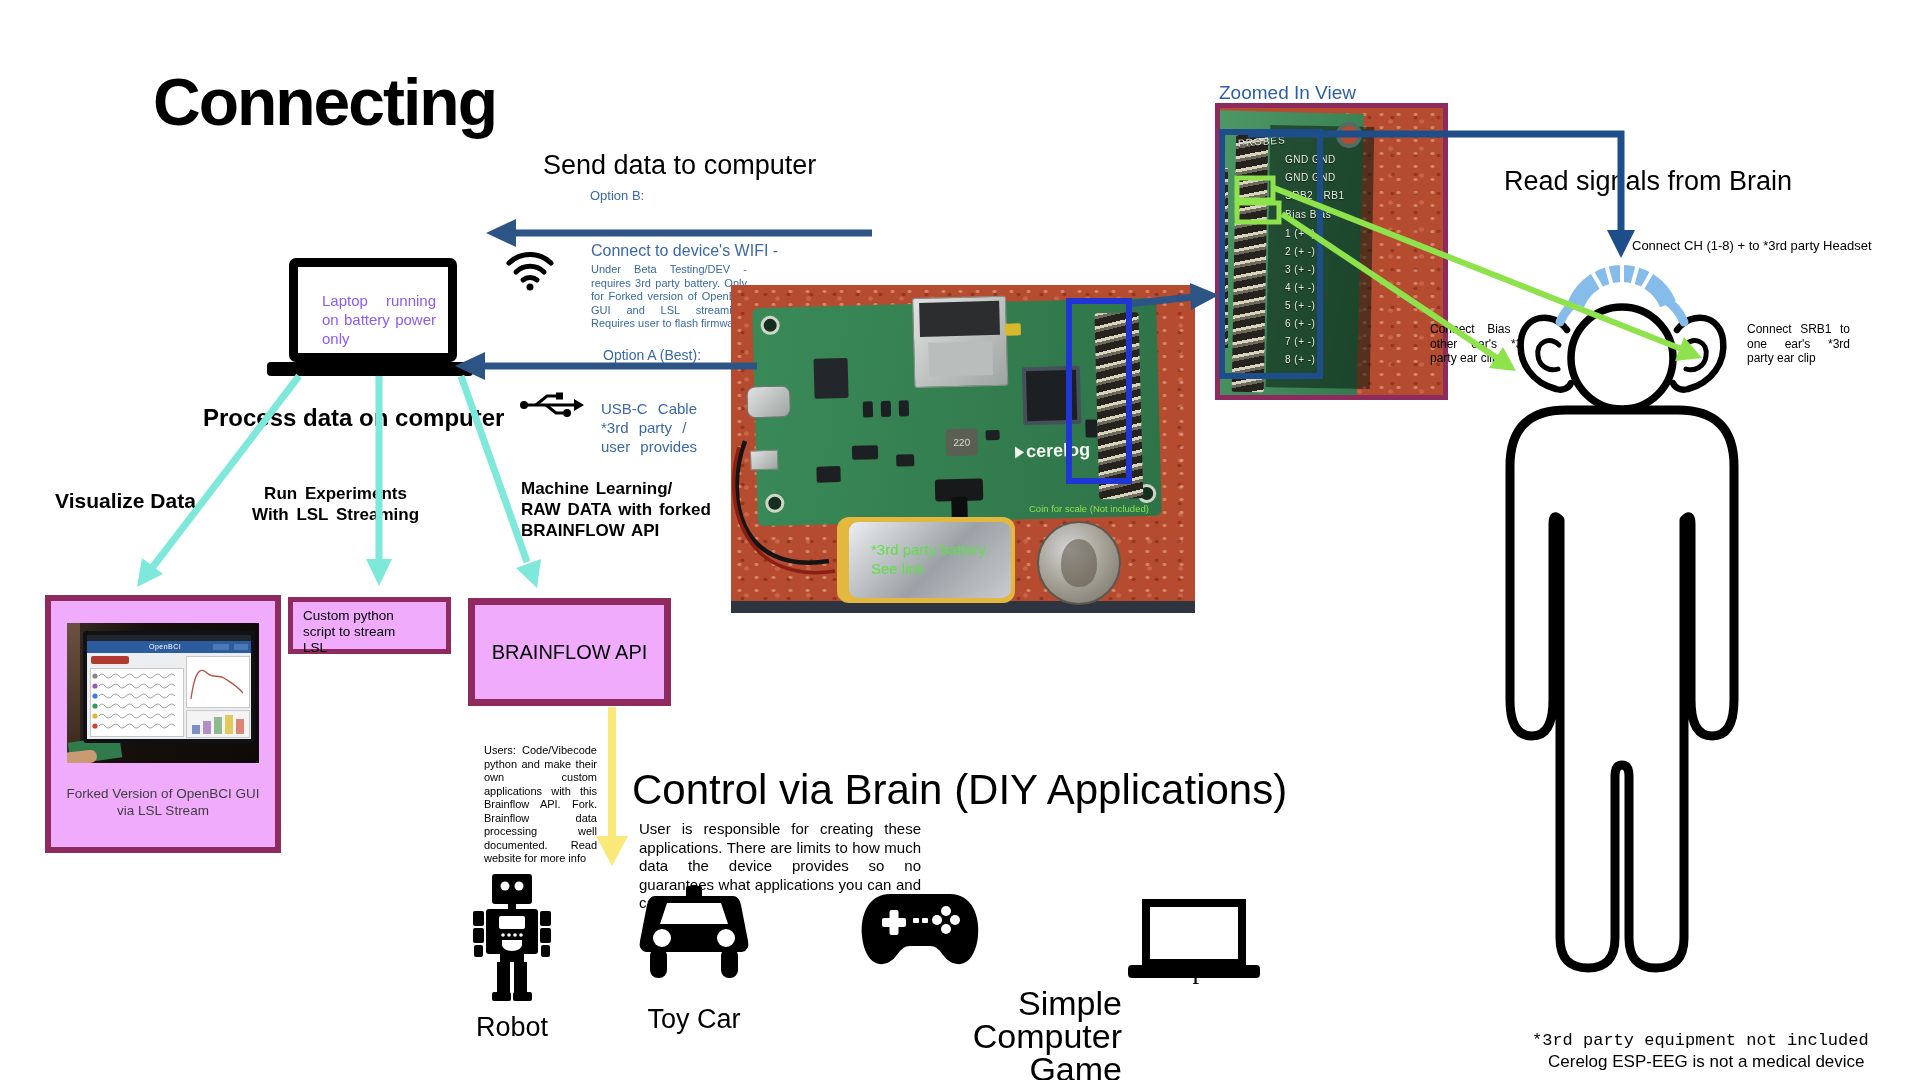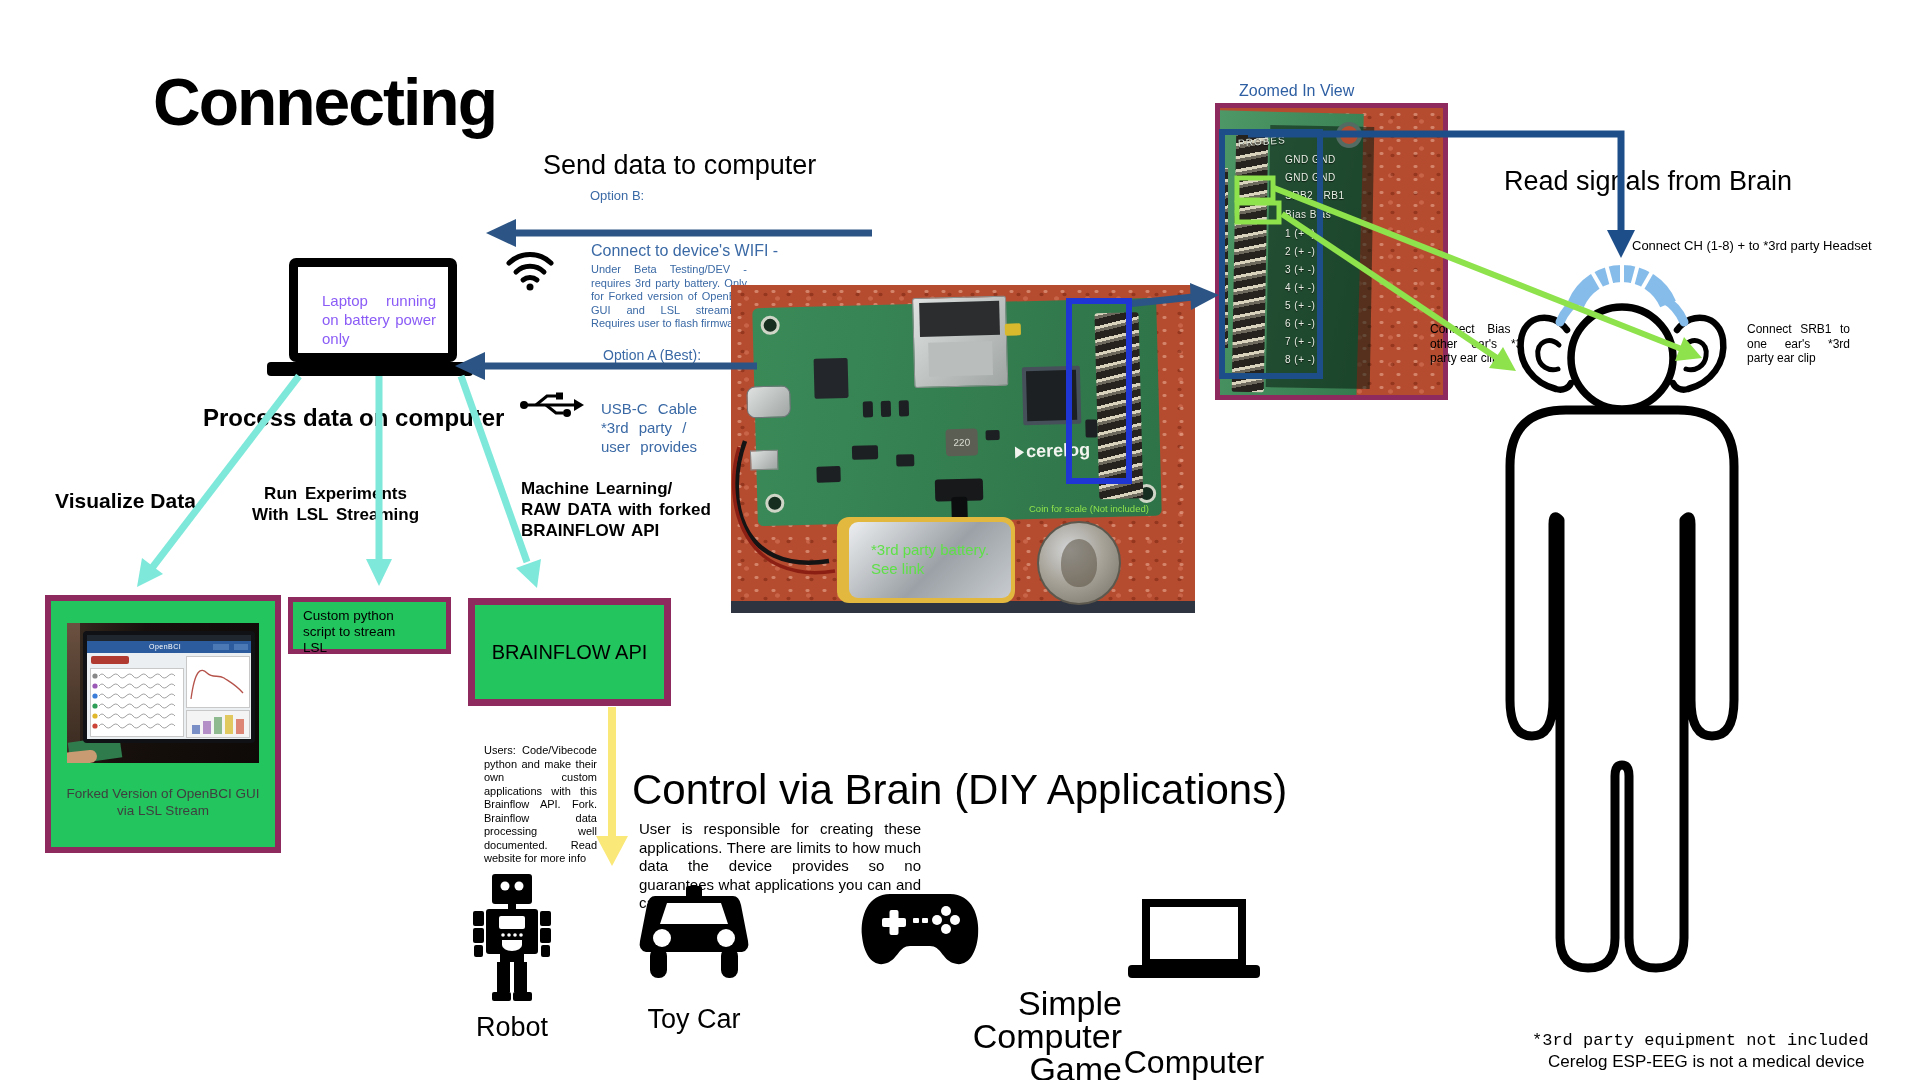--- a/index.html
+++ b/index.html
@@ -4,21 +4,21 @@
 <style>
   html,body{margin:0;padding:0;background:#ffffff;}
   #stage{position:relative;width:1920px;height:1080px;background:#fff;overflow:hidden;
          font-family:"Liberation Sans",sans-serif;color:#000;}
   .abs{position:absolute;}
   .bluetxt{color:#3a69a5;}
   .jus{text-align:justify;text-justify:inter-word;}
   .pre{white-space:pre-line;}
   .ctr{text-align:center;}
   #overlay{position:absolute;left:0;top:0;z-index:60;pointer-events:none;}
-  .maroonbox{position:absolute;border:6px solid #8e2a5e;background:#22c55e;box-sizing:border-box;}
+  .maroonbox{position:absolute;border:6px solid #8e2a5e;background:#f0abfc;box-sizing:border-box;}
   .foam{background:#b54c30;
         background-image:radial-gradient(rgba(255,214,192,.4) 1.5px,transparent 2.6px),
                          radial-gradient(rgba(110,28,10,.45) 1.5px,transparent 2.6px),
                          radial-gradient(rgba(255,170,140,.25) 2px,transparent 3px);
         background-size:17px 13px,23px 19px,31px 27px;}
   .comp{position:absolute;background:#1d2023;border-radius:2px;}
   .silver{background:linear-gradient(135deg,#dfe2e1,#9fa5a3);}
   .pin-metal{background:repeating-linear-gradient(168deg,#d9d3bd 0 3px,#6e695d 3px 6px,#26231f 6px 13px);}
   .pinlabel{position:absolute;left:65px;font-size:10px;color:#e9efe5;letter-spacing:.5px;
             text-shadow:0 1px 1px rgba(0,0,0,.7);white-space:nowrap;}
@@ -186,21 +186,21 @@
     <rect x="55" y="32" width="6" height="5" rx="1" fill="#fff"></rect>
     <rect x="64" y="32" width="6" height="5" rx="1" fill="#fff"></rect>
   </svg>
   <div class="abs pre" style="left:872px;top:987px;width:250px;font-size:34px;line-height:33px;text-align:right;">Simple
 Computer Game</div>
 
   <svg class="abs" style="left:1127px;top:899px;" width="134" height="82" viewBox="0 0 134 82">
     <rect x="19" y="4" width="96" height="60" fill="#fff" stroke="#000" stroke-width="8"></rect>
     <rect x="1" y="66" width="132" height="13" rx="4" fill="#000"></rect>
   </svg>
-  <div class="abs ctr" style="left:1119px;top:1044px;width:150px;font-size:32px;">Computer</div>
+  <div class="abs ctr" style="left:1119px;top:954px;width:150px;font-size:27px;font-family:Liberation Serif, serif;">Computer</div>
 
   <div class="abs foam" style="left:731px;top:285px;width:464px;height:328px;overflow:hidden;">
     <div class="abs" style="left:0;top:316px;width:464px;height:12px;background:#2e3440;"></div>
 
     <div class="abs" style="left:24px;top:18px;width:404px;height:218px;background:linear-gradient(100deg,#3a8a58,#2e7348);border-radius:6px;transform:rotate(-1.5deg);">
       <div class="comp" style="left:8px;top:8px;width:13px;height:13px;border-radius:50%;border:3px solid #cfd6c8;background:#152e1f;"></div>
       <div class="comp" style="left:380px;top:186px;width:13px;height:13px;border-radius:50%;border:3px solid #cfd6c8;background:#152e1f;"></div>
       <div class="comp" style="left:8px;top:186px;width:13px;height:13px;border-radius:50%;border:3px solid #cfd6c8;background:#152e1f;"></div>
       <div class="abs silver" style="left:160px;top:-6px;width:92px;height:88px;border:1px solid #8a908e;border-radius:3px;">
         <div class="abs" style="left:6px;top:4px;width:80px;height:34px;background:#2b2d2e;"></div>
@@ -241,21 +241,21 @@
     <div class="abs pre" style="left:140px;top:255px;font-size:15px;line-height:19px;color:#5fe048;">*3rd party battery.
 See link</div>
 
     <div class="abs" style="left:306px;top:236px;width:80px;height:80px;border-radius:50%;border:2px solid #5c584e;
                 background:radial-gradient(circle at 38% 34%,#d4d6d8 0%,#a8a49a 45%,#746e62 100%);">
       <div class="abs" style="left:22px;top:16px;width:36px;height:48px;border-radius:50% 50% 45% 45%;background:rgba(90,80,66,.55);"></div>
     </div>
     <div class="abs" style="left:298px;top:218px;font-size:9.5px;color:#8fe34b;white-space:nowrap;">Coin for scale (Not included)</div>
   </div>
 
-  <div class="abs" style="left:1219px;top:82px;font-size:16px;color:#2e5fa3;margin-left:20px;">Zoomed In View</div>
+  <div class="abs" style="left:1219px;top:82px;font-size:19px;color:#2e5fa3;">Zoomed In View</div>
   <div class="maroonbox foam" style="left:1215px;top:103px;width:233px;height:297px;border-width:5px;overflow:hidden;">
     <div class="abs" style="left:-18px;top:4px;width:158px;height:292px;background:linear-gradient(100deg,#4f9a68,#357a4e);transform:rotate(1.5deg);"></div>
     <div class="abs" style="left:48px;top:18px;width:104px;height:262px;background:rgba(8,26,14,.55);transform:rotate(1deg);"></div>
     <div class="abs pin-metal" style="left:14px;top:22px;width:32px;height:262px;transform:rotate(1deg);border-radius:2px;"></div>
     <div class="abs pin-metal" style="left:-4px;top:60px;width:12px;height:180px;"></div>
     <div class="abs" style="left:116px;top:14px;width:18px;height:18px;border-radius:50%;border:4px solid #536b62;background:#b54c30;"></div>
     <div class="abs" style="left:18px;top:28px;font-size:10px;letter-spacing:1px;color:#e2eadf;transform:rotate(-4deg);text-shadow:0 1px 1px rgba(0,0,0,.7);">PROBES</div>
     <span class="pinlabel" style="top:46px;">GND GND</span>
     <span class="pinlabel" style="top:64px;">GND GND</span>
     <span class="pinlabel" style="top:82px;">SRB2 SRB1</span>

